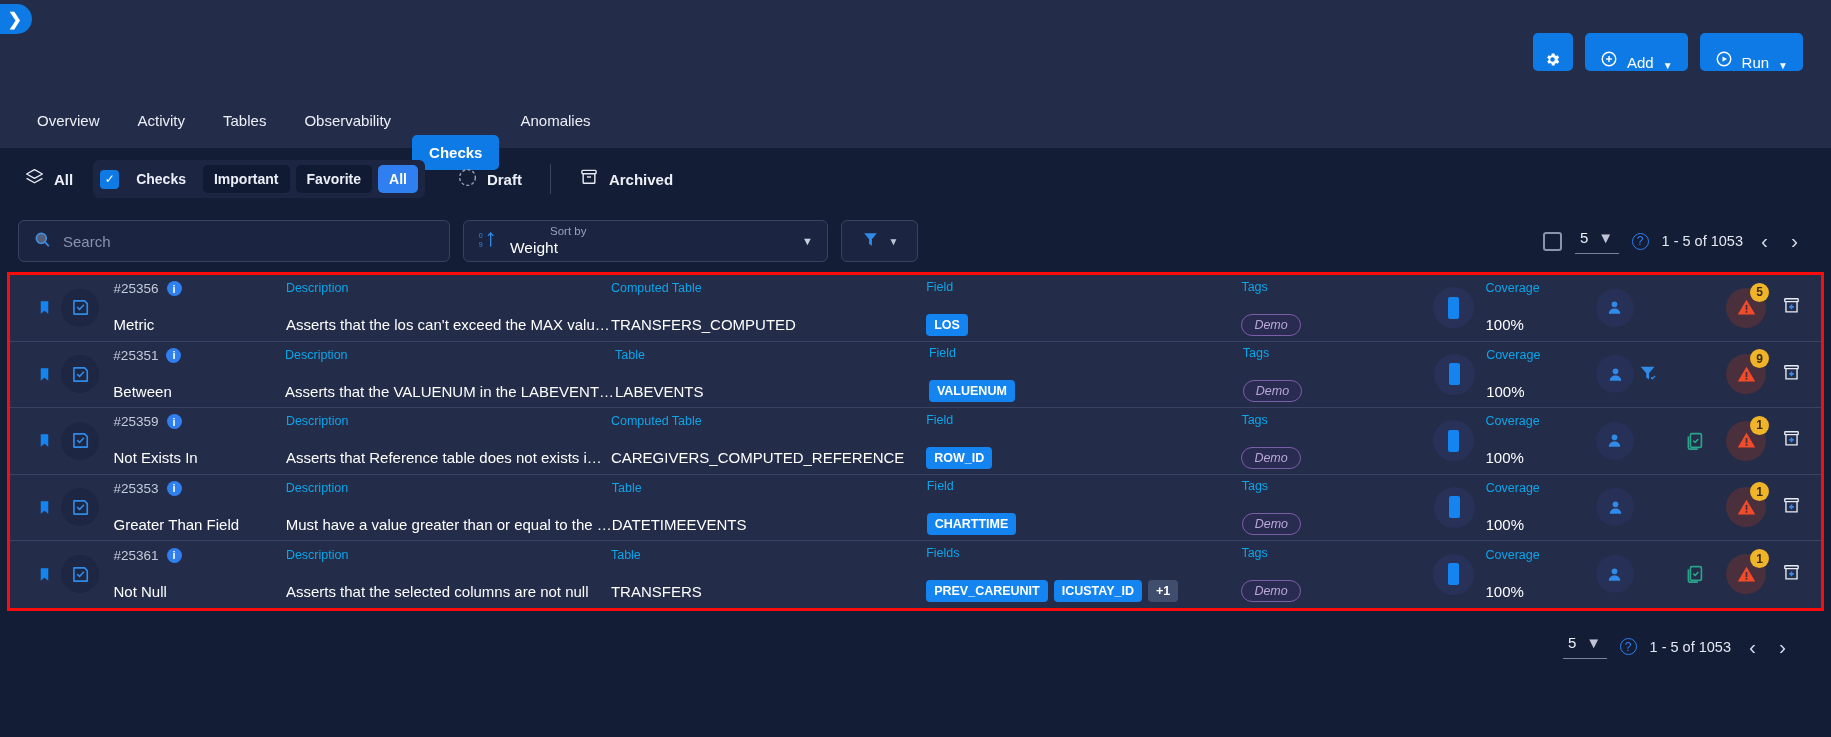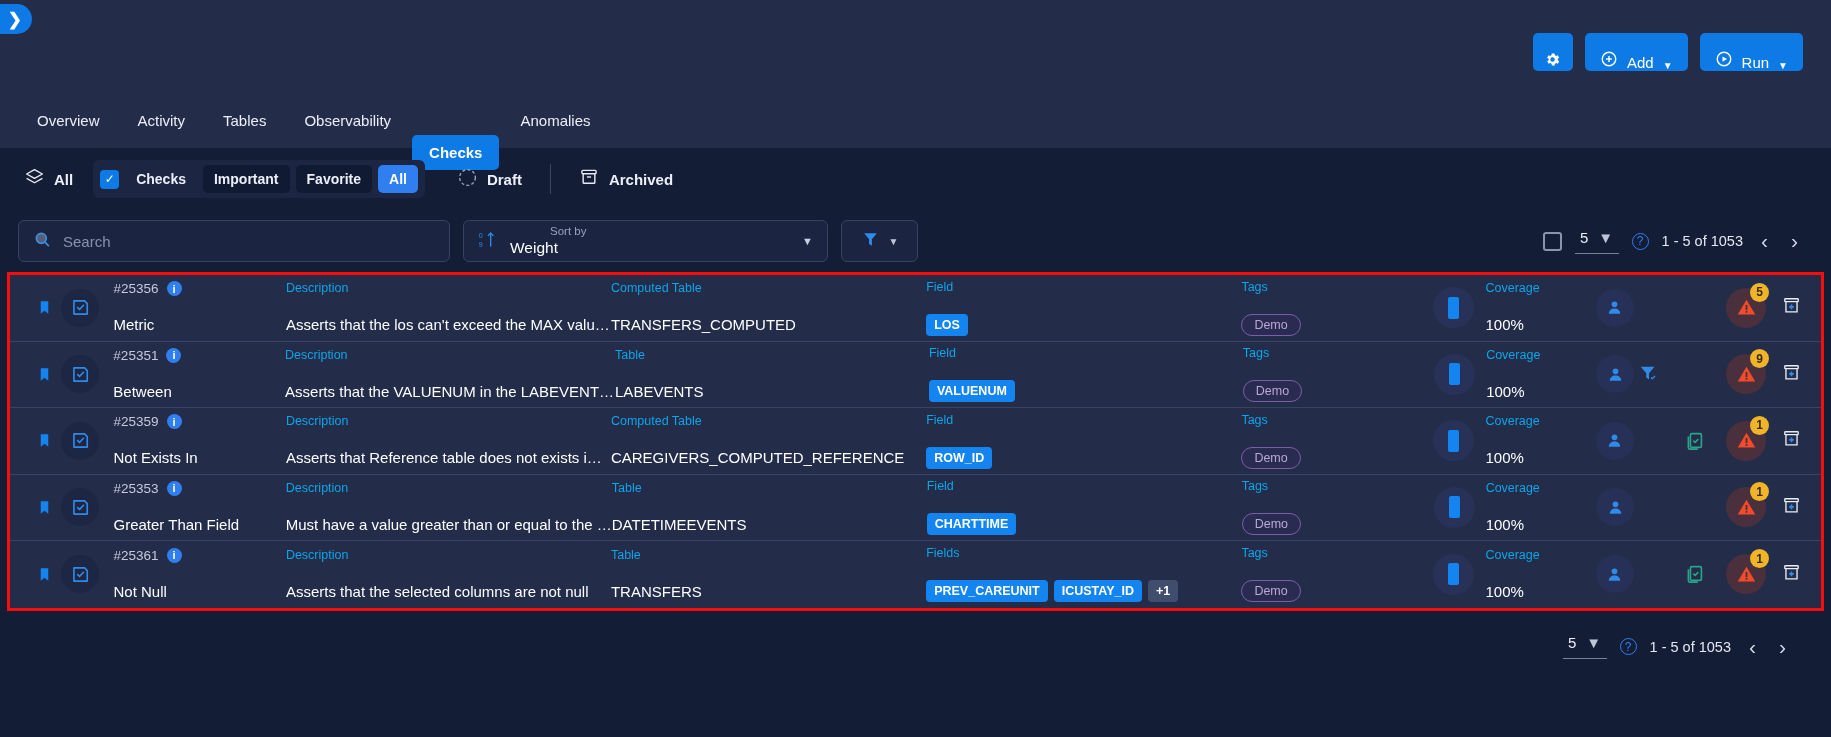--- a/index.html
+++ b/index.html
@@ -172,21 +172,21 @@
   }
   .chip {
     display: inline-flex; align-items: center;
     background: #1485f0; color: #fff; font-size: 12.5px; font-weight: bold;
     border-radius: 4px; padding: 4px 8px; margin-right: 6px; white-space: nowrap;
   }
   .chip.more { background: #414d6d; }
   .tag-pill {
     display: inline-flex; align-items: center; justify-content: center;
     border: 1px solid #7a5ea8; color: #b9a7d8; background: #2a2b50;
-    font-size: 12.5px; border-radius: 11px; padding: 3px 12px;
+    font-size: 12.5px; border-radius: 11px; padding: 3px 12px; font-style: italic;
   }
   .cov-wrap { display: flex; align-items: center; gap: 11px; width: 165px; }
   .cov-bubble {
     width: 41px; height: 41px; border-radius: 50%; background: #283258;
     display: flex; align-items: center; justify-content: center; flex: 0 0 auto;
   }
   .cov-bar { width: 11px; height: 22px; background: #1485f0; border-radius: 2px; }
   .avatar {
     width: 38px; height: 38px; border-radius: 50%; background: #273158;
     display: flex; align-items: center; justify-content: center;

